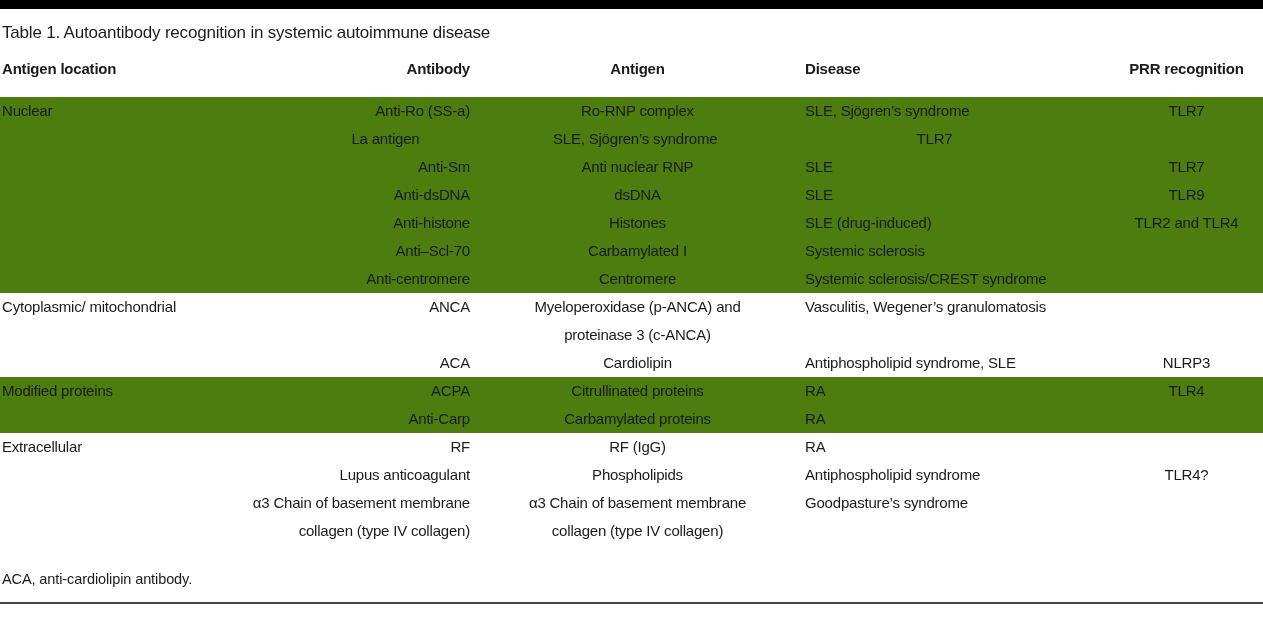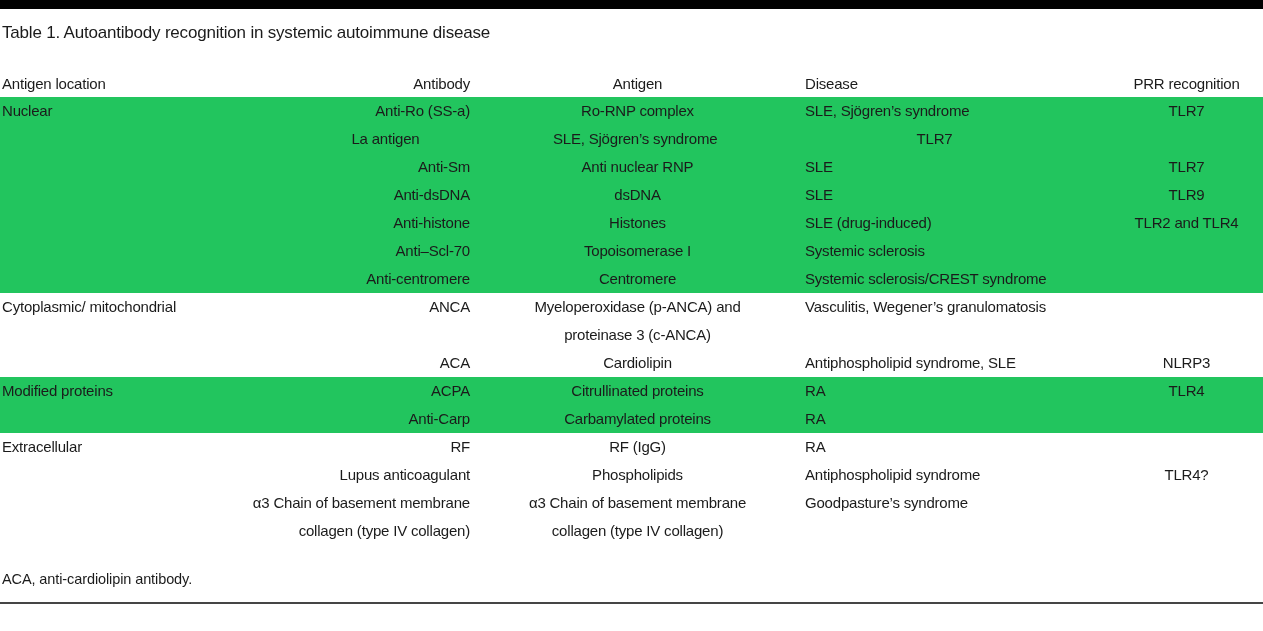--- a/index.html
+++ b/index.html
@@ -27,34 +27,34 @@
     font-weight: 400;
     line-height: 22px;
     letter-spacing: -0.2px;
   }
   .header-row {
     display: flex;
     align-items: flex-end;
     margin-top: 19px;
     height: 34px;
     box-sizing: border-box;
-    padding-bottom: 5px;
+    padding-bottom: 20px;
     font-size: 15px;
-    font-weight: 400;
+    font-weight: 700;
     letter-spacing: -0.2px;
   }
   .header-row .cell { line-height: 16px; }
   .trow {
     display: flex;
     align-items: flex-start;
     min-height: 28px;
     font-size: 15px;
     letter-spacing: -0.2px;
   }
-  .trow.shaded { background: #22c55e; }
+  .trow.shaded { background: #4d7c0f; }
   .cell {
     box-sizing: border-box;
     line-height: 28px;
     white-space: pre-line;
   }
   .c1 { width: 218px; text-align: left; padding-left: 2px; }
   .c2 { width: 252px; text-align: right; }
   .c3 { width: 335px; text-align: center; }
   .c4 { width: 305px; text-align: left; }
   .c5 { width: 153px; text-align: center; }
@@ -125,21 +125,21 @@
       <div class="cell c1"></div>
       <div class="cell c2">Anti-histone</div>
       <div class="cell c3">Histones</div>
       <div class="cell c4">SLE (drug-induced)</div>
       <div class="cell c5">TLR2 and TLR4</div>
     </div>
 
     <div class="trow shaded">
       <div class="cell c1"></div>
       <div class="cell c2">Anti–Scl-70</div>
-      <div class="cell c3">Topoisomerase I</div>
+      <div class="cell c3">Carbamylated I</div>
       <div class="cell c4">Systemic sclerosis</div>
       <div class="cell c5"></div>
     </div>
 
     <div class="trow shaded">
       <div class="cell c1"></div>
       <div class="cell c2">Anti-centromere</div>
       <div class="cell c3">Centromere</div>
       <div class="cell c4">Systemic sclerosis/CREST syndrome</div>
       <div class="cell c5"></div>

